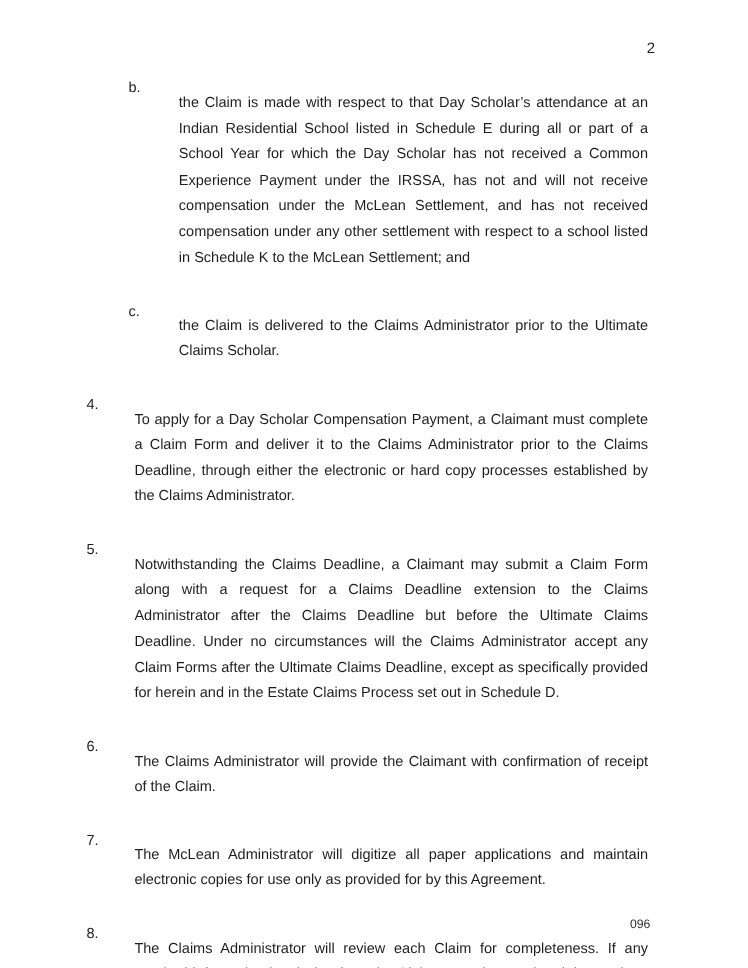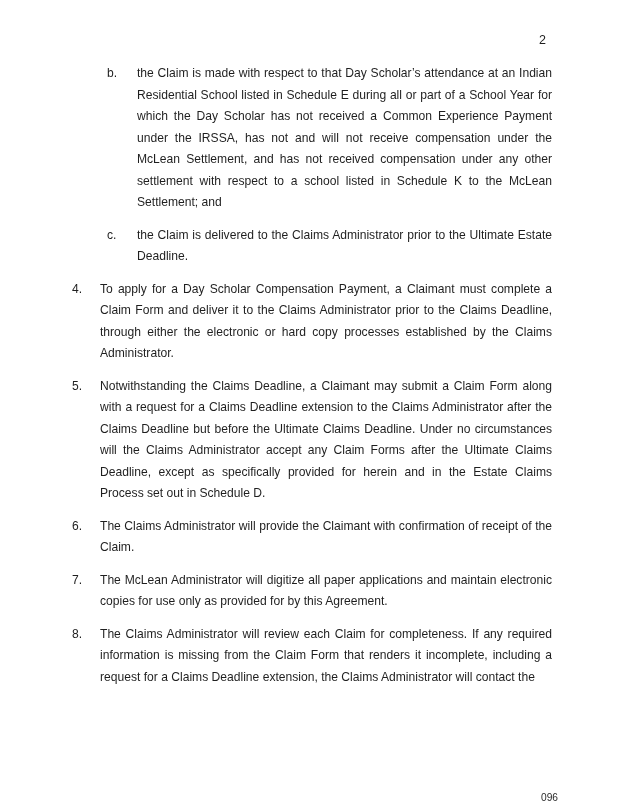--- a/index.html
+++ b/index.html
@@ -44,58 +44,57 @@
     width: 28px;
   }
   .list-item.sub {
     margin-left: 35px;
   }
   .list-item.sub .marker {
     width: 30px;
   }
   .list-item .text {
     flex: 1 1 auto;
-    margin: 0;
+    margin: 12px;
     text-align: justify;
   }
   .section-heading {
     margin: 8px 0 12px 0;
     font-size: 12.1px;
     line-height: 21.5px;
     font-weight: bold;
     font-style: italic;
     color: #1f1f1f;
   }
   .footer-stamp {
     position: absolute;
     top: 765px;
-    right: 65px;
+    right: 81px;
     font-size: 10.2px;
     line-height: 12px;
     color: #2b2b2b;
-    margin-top: 27px;
   }
 </style>
 </head>
 <body>
 
 <div class="page">
 
   <div class="page-number">2</div>
 
   <div class="content">
 
     <div class="list-item sub">
       <span class="marker">b.</span>
       <p class="text">the Claim is made with respect to that Day Scholar’s attendance at an Indian Residential School listed in Schedule E during all or part of a School Year for which the Day Scholar has not received a Common Experience Payment under the IRSSA, has not and will not receive compensation under the McLean Settlement, and has not received compensation under any other settlement with respect to a school listed in Schedule K to the McLean Settlement; and</p>
     </div>
 
     <div class="list-item sub">
       <span class="marker">c.</span>
-      <p class="text">the Claim is delivered to the Claims Administrator prior to the Ultimate Estate Deadline.</p>
+      <p class="text">the Claim is delivered to the Claims Administrator prior to the Ultimate Claims Scholar.</p>
     </div>
 
 
     <div class="list-item num">
       <span class="marker">4.</span>
       <p class="text">To apply for a Day Scholar Compensation Payment, a Claimant must complete a Claim Form and deliver it to the Claims Administrator prior to the Claims Deadline, through either the electronic or hard copy processes established by the Claims Administrator.</p>
     </div>
 
     <div class="list-item num">
       <span class="marker">5.</span>

